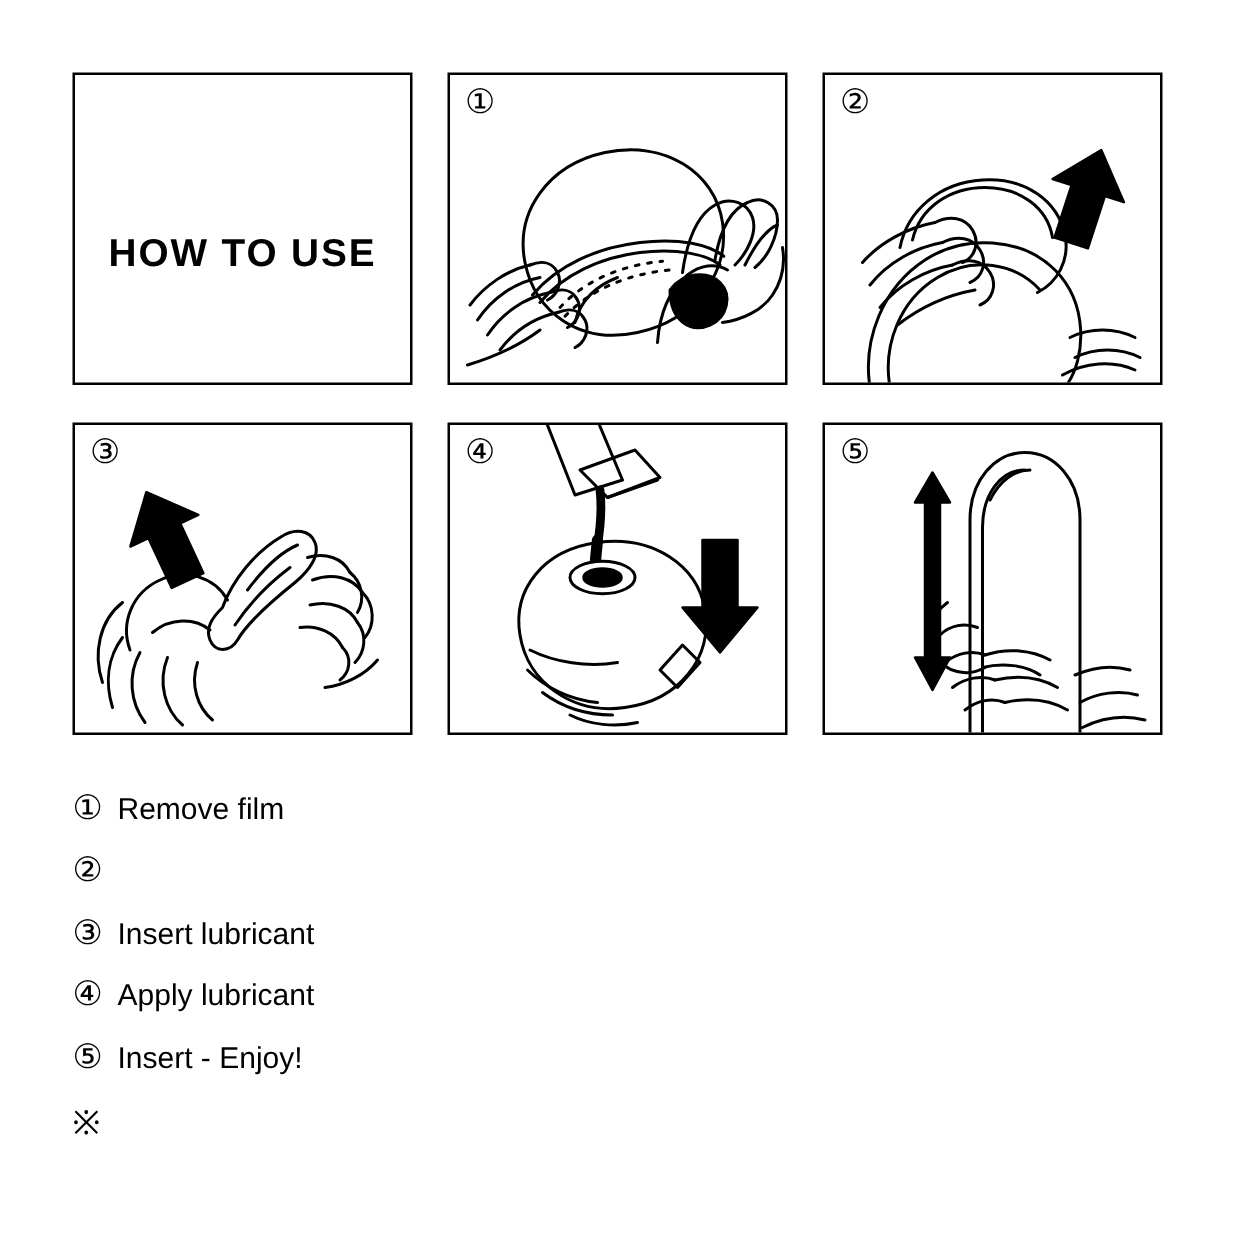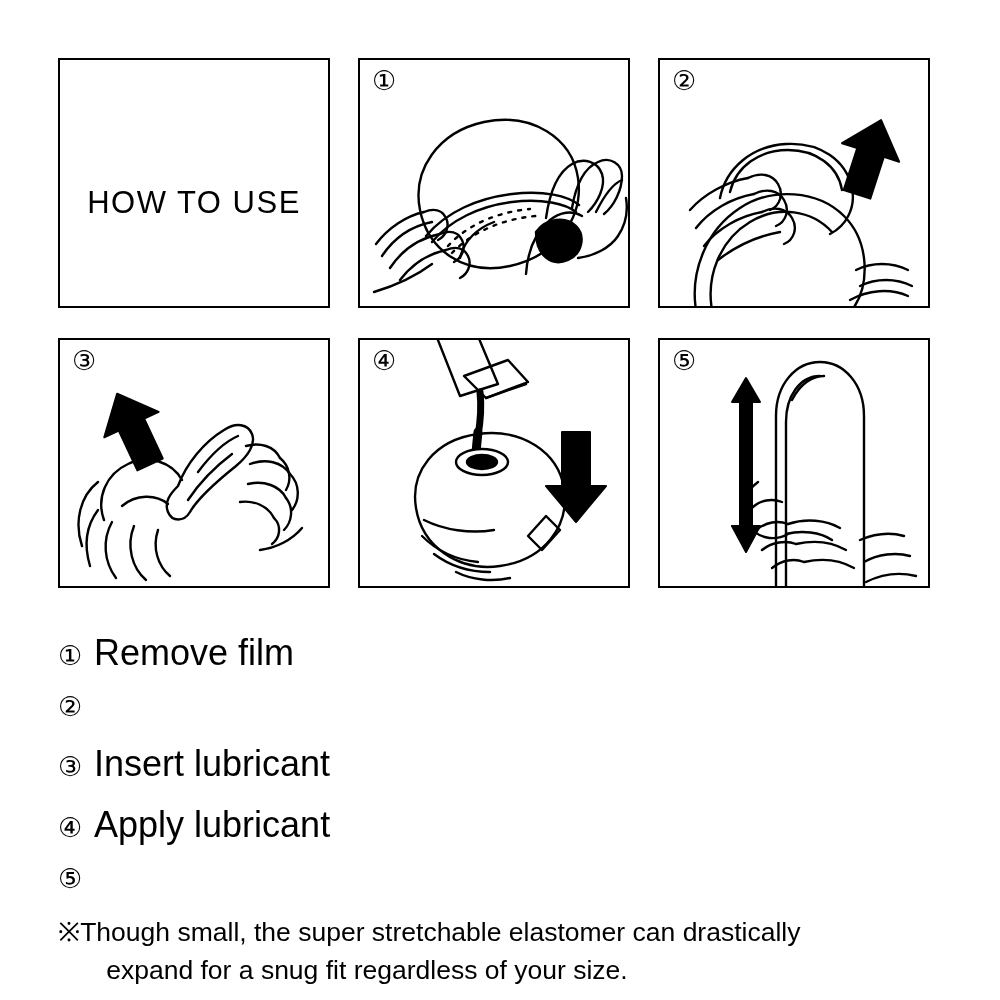--- a/index.html
+++ b/index.html
@@ -42,21 +42,21 @@
     overflow: hidden;
   }
   .panel.title-panel {
     display: flex;
     align-items: center;
     justify-content: center;
   }
   .title-text {
     font-size: 31px;
     letter-spacing: 1.5px;
-    font-weight: 400;
+    font-weight: 700;
     color: #000;
     white-space: nowrap;
     margin-top: 40px;
   }
   .step-num {
     position: absolute;
     left: 12px;
     top: 8px;
     font-size: 27px;
     line-height: 1;
@@ -83,21 +83,21 @@
     font-size: 27px;
     margin-bottom: 16px;
     line-height: 1.25;
   }
   .cap-num {
     width: 36px;
     flex: 0 0 36px;
     font-size: 27px;
   }
   .cap-label {
-    font-size: 36px;
+    font-size: 24px;
   }
   .note {
     display: flex;
     align-items: flex-start;
     margin-top: 10px;
     font-size: 26.5px;
     line-height: 1.45;
   }
   .note-mark {
     flex: 0 0 auto;
@@ -290,25 +290,22 @@
       <span class="cap-label">Insert lubricant</span>
     </div>
 
     <div class="cap-row">
       <span class="cap-num">④</span>
       <span class="cap-label">Apply lubricant</span>
     </div>
 
     <div class="cap-row">
       <span class="cap-num">⑤</span>
+      <span class="cap-label">Insert - Enjoy!</span>
     </div>
 
     <div class="note">
       <span class="note-mark">※</span>
-      <span class="note-text">
-        <span>Though small, the super stretchable elastomer can drastically</span>
-        <span class="note-line2">expand for a snug fit regardless of your size.</span>
-      </span>
     </div>
 
   </div>
 
 </div>
 
 </body></html>

